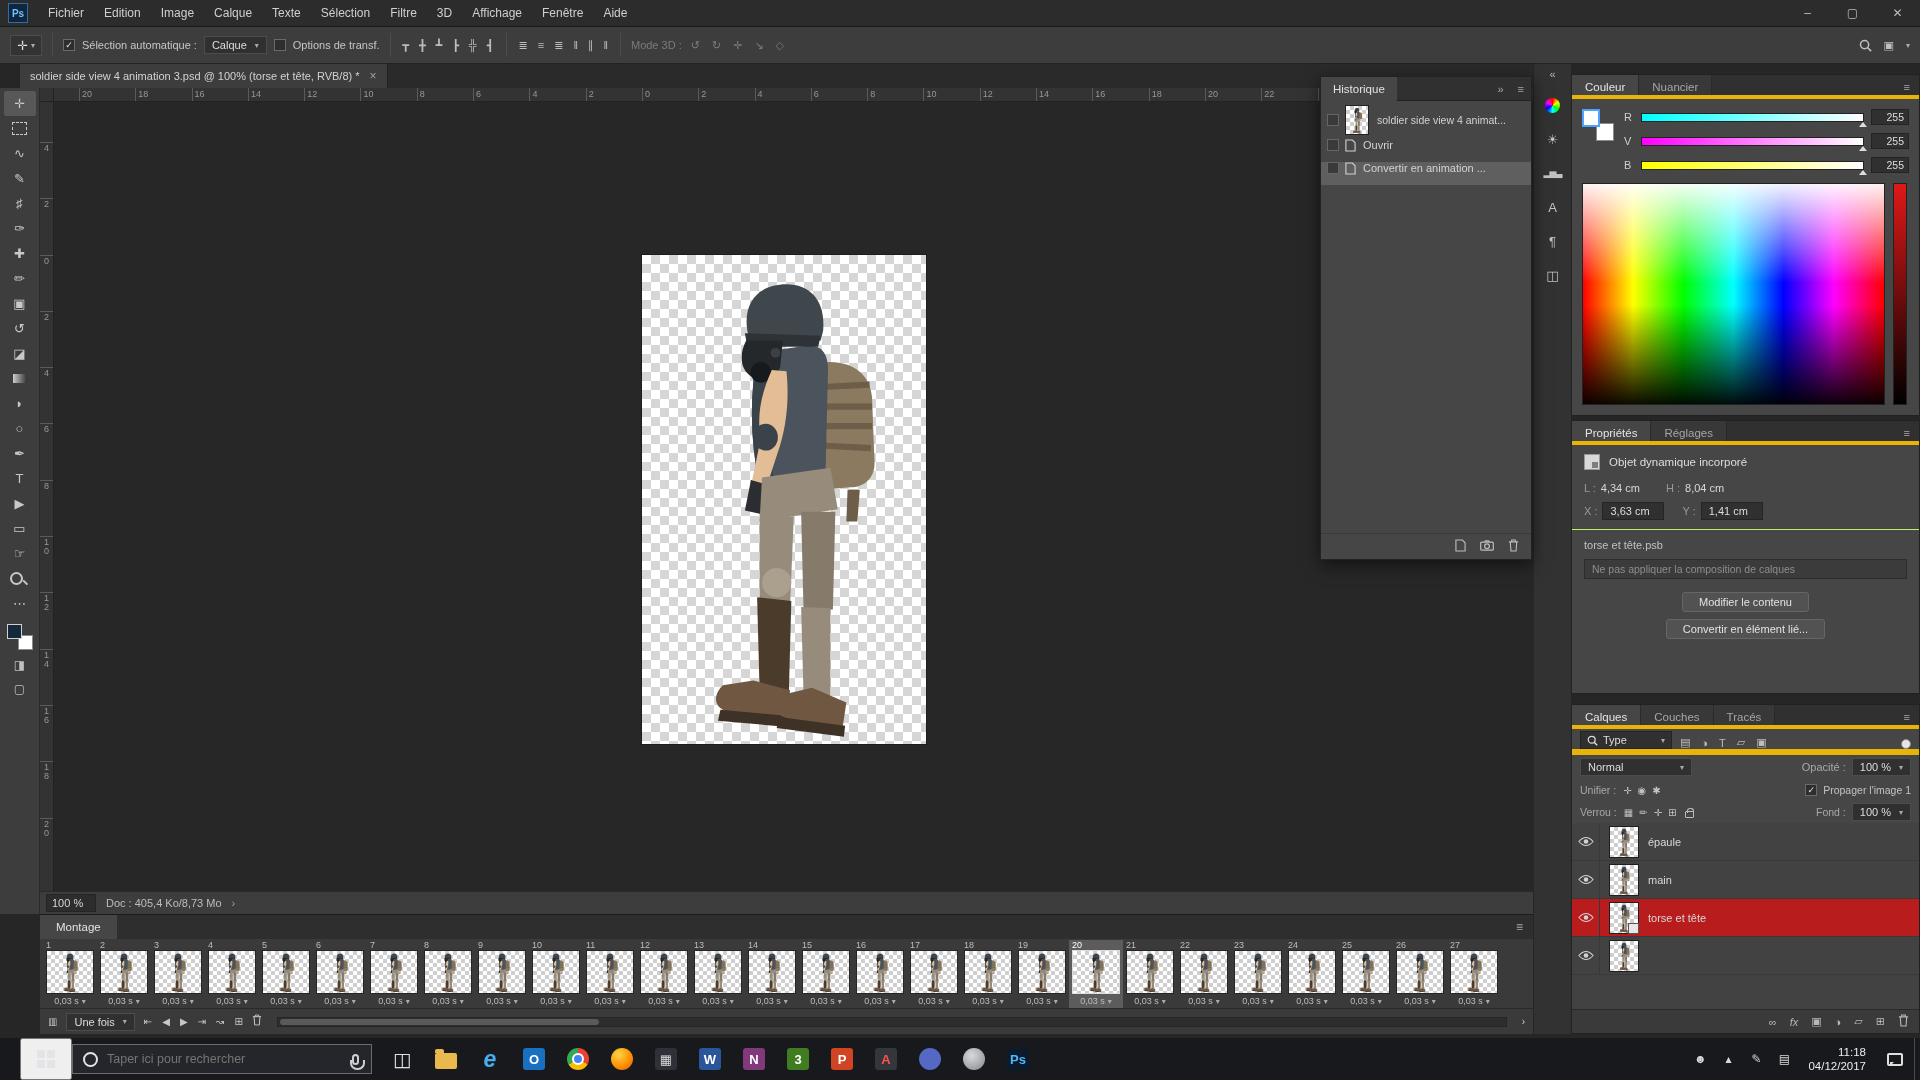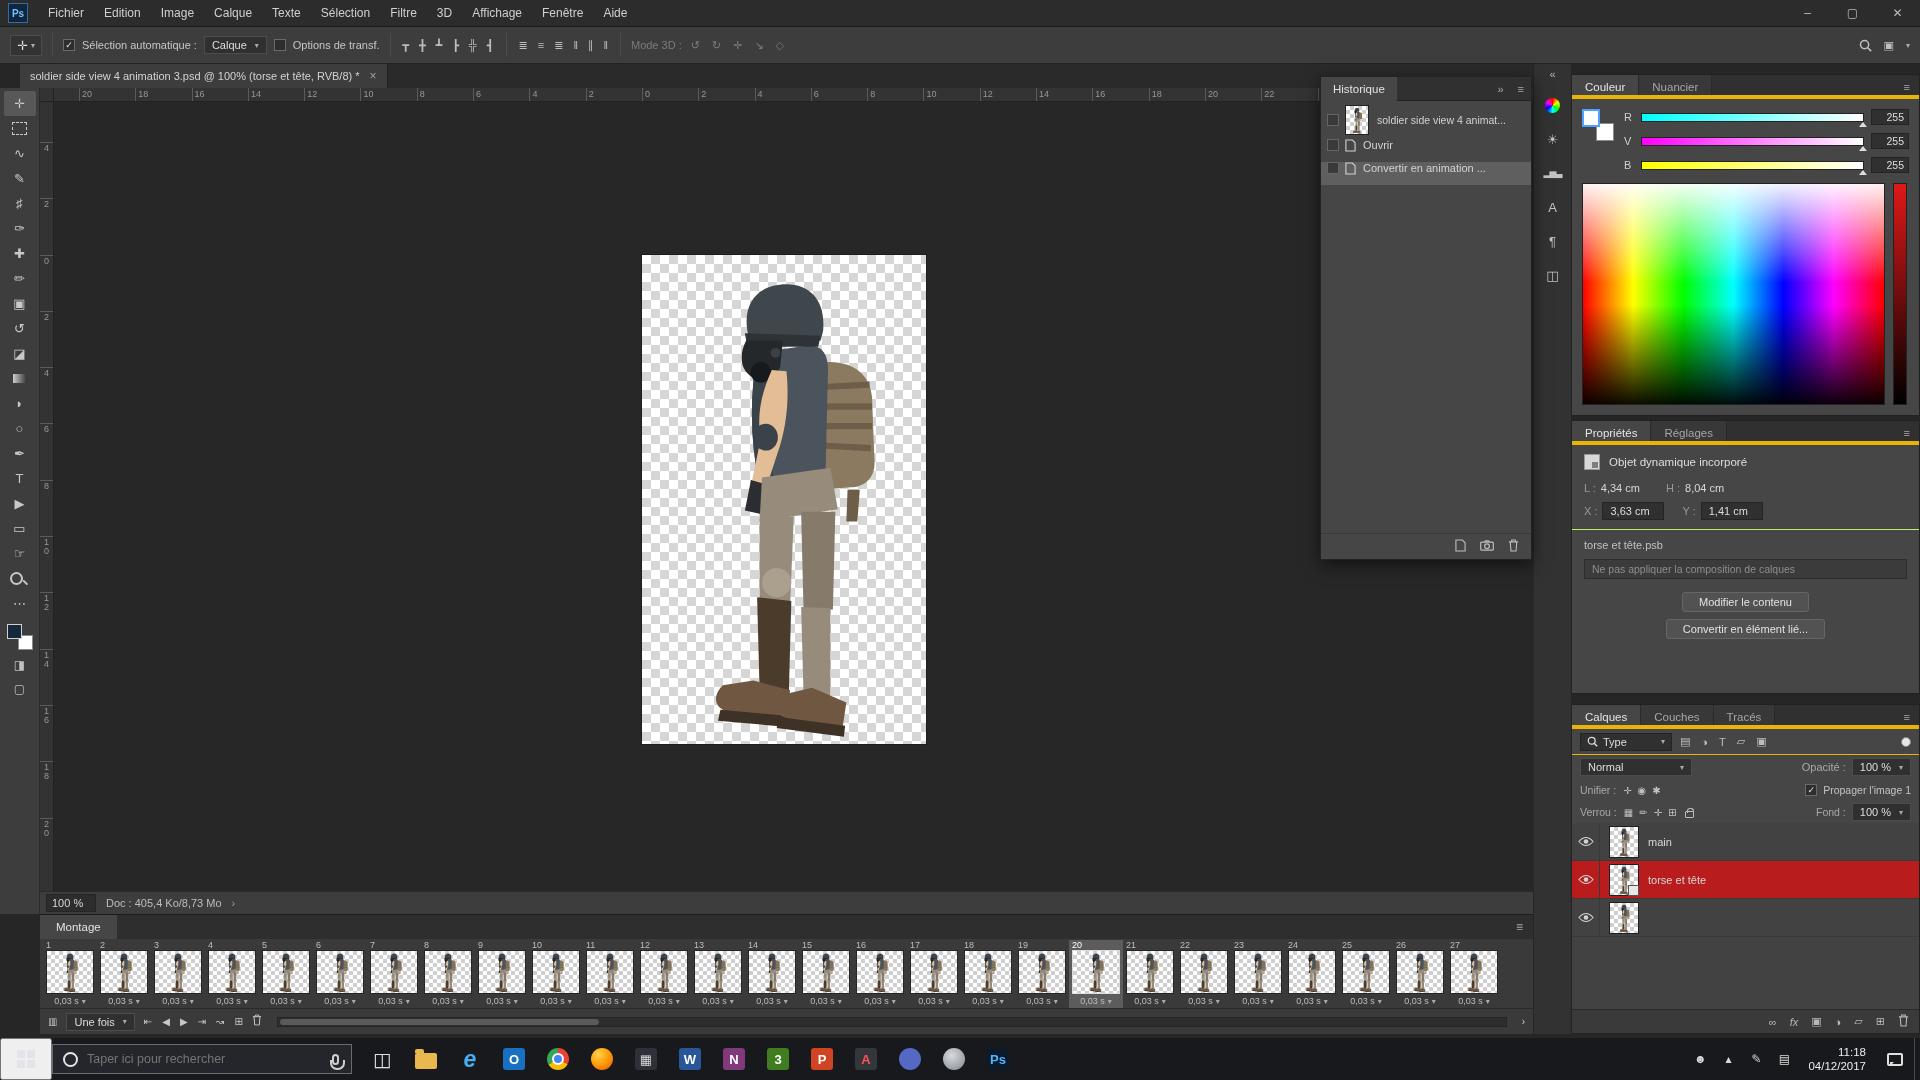--- a/index.html
+++ b/index.html
@@ -104,21 +104,21 @@
   .dim-label{color:#999;margin-right:5px;}
   .dim-val{color:#d8d8d8;margin-right:26px;}
   .field-box{background:#303030;border:1px solid #242424;padding:2px 7px;color:#dcdcdc;min-width:62px;margin-right:18px;font-size:11px;}
   .psb{padding:9px 12px 3px;font-size:11px;color:#c0c0c0;border-top:1px solid #bef264;margin-top:9px;}
   .comp-box{margin:5px 12px;background:#3b3b3b;border:1px solid #2d2d2d;color:#8d8d8d;font-size:10.5px;padding:3px 7px;}
   .btn-col{display:flex;flex-direction:column;align-items:center;gap:7px;margin-top:13px;}
   .ps-btn{background:#525252;border:1px solid #666;border-radius:3px;color:#e2e2e2;font-size:11px;padding:3px 16px;}
 
   .panel-layers{top:640px;bottom:0;}
   .lrow{display:flex;align-items:center;padding:0 8px;gap:6px;font-size:11px;color:#c2c2c2;}
-  .filter-row{height:26px;border-bottom:1px solid #eab308;}
+  .filter-row{height:26px;border-bottom:6px solid #eab308;align-items:flex-end;}
   .type-box{display:flex;align-items:center;gap:5px;background:#303030;border:1px solid #242424;padding:2px 6px;width:92px;color:#ddd;}
   .f-icons{display:flex;gap:7px;color:#bdbdbd;font-size:10.5px;}
   .filter-toggle{width:10px;height:10px;border-radius:50%;background:#e6e6e6;border:1px solid #888;margin-left:auto;}
   .blend-row{height:24px;justify-content:center;}
   .blend-sel{width:112px;}
   .mini-sel{min-width:52px;}
   .uni-row,.lock-row{height:22px;font-size:10.5px;}
   .icon-mini{font-size:10px;color:#c2c2c2;margin:0 1px;}
   .lock-ico{width:9px;height:7px;border:1px solid #bbb;border-radius:1px;position:relative;margin:4px 2px 0;}
   .lock-ico::before{content:"";position:absolute;top:-4px;left:1px;width:5px;height:4px;border:1px solid #bbb;border-bottom:none;border-radius:3px 3px 0 0;}
@@ -160,21 +160,21 @@
   .frame-thumb{height:44px;border:1px solid #262626;position:relative;overflow:hidden;}
   .frame.selected .frame-thumb{border:1px solid #dcdcdc;}
   .frame-thumb svg{width:100%;height:100%;display:block;}
   .frame-time{height:14px;display:flex;align-items:center;justify-content:center;gap:3px;font-size:9px;color:#bdbdbd;}
   .tl-controls{position:absolute;bottom:0;left:0;right:0;height:26px;background:#3a3a3a;border-top:1px solid #292929;display:flex;align-items:center;gap:9px;padding:0 8px;color:#c6c6c6;}
   .tr-ico{font-size:10px;color:#c8c8c8;}
   .tl-scroll{flex:1;height:10px;background:#2d2d2d;border:1px solid #262626;position:relative;margin:0 6px;}
   .tl-thumb{position:absolute;left:2px;width:26%;top:1px;bottom:1px;background:#5a5a5a;border-radius:3px;}
 
   
-  .taskbar{position:absolute;left:0;right:0;bottom:0;height:42px;background:#17191d;display:flex;align-items:stretch;z-index:50;}
+  .taskbar{position:absolute;left:0;right:0;bottom:0;height:42px;background:#17191d;display:flex;align-items:stretch;z-index:50;padding-left:20px;}
   .tb-start{width:52px;display:flex;align-items:center;justify-content:center;}
   .win-logo{display:grid;grid-template-columns:8px 8px;grid-template-rows:8px 8px;gap:2px;}
   .win-logo span{background:#e2e4e8;}
   .tb-search{width:300px;margin:6px 8px 6px 0;background:#24262b;border:1px solid #6a6a6a;display:flex;align-items:center;padding:0 10px;gap:9px;}
   .cortana{width:15px;height:15px;border-radius:50%;border:2px solid #e0e4e8;flex:0 0 15px;}
   .search-input{flex:1;background:transparent;border:none;outline:none;color:#c9c9c9;font-size:12.5px;}
   .mic{width:7px;height:11px;border:2px solid #cfcfcf;border-radius:4px;position:relative;margin-right:2px;}
   .mic::after{content:"";position:absolute;left:-4px;top:4px;width:11px;height:8px;border:2px solid #cfcfcf;border-top:none;border-radius:0 0 7px 7px;}
   .tb-app{width:44px;display:flex;align-items:center;justify-content:center;border:none;background:transparent;position:relative;}
   .chip{min-width:22px;height:22px;border-radius:3px;display:flex;align-items:center;justify-content:center;font-weight:bold;font-size:13px;}
@@ -640,20 +640,33 @@
           </span>
         <span class="lock-ico" data-name="lock-all-icon"></span>
         <span style="margin-left:auto;color:#a8a8a8;" data-name="fill-label">Fond :</span>
         <span class="select-box mini-sel" data-name="fill-dropdown">
           <span data-name="fill-value">100 %</span>
           <span class="ob-caret" data-name="chevron-down-icon">▾</span>
         </span>
       </div>
       <div class="layers-list" data-name="layers-list">
 
+          <div class="layer-row" data-name="layer-row">
+            <span class="eye-cell" data-name="layer-visibility-toggle">
+              <svg width="16" height="11" viewBox="0 0 18 12" data-name="eye-icon">
+                <use href="#eye-sym"></use>
+              </svg>
+            </span>
+            <span class="layer-thumb checker-sm" data-name="layer-thumbnail">
+              <svg viewBox="0 0 232 400" data-name="layer-thumbnail-image">
+                <use href="#soldier"></use>
+              </svg>
+            </span>
+            <span class="layer-name" data-name="layer-name">épaule</span>
+          </div>
 
 
           <div class="layer-row" data-name="layer-row">
             <span class="eye-cell" data-name="layer-visibility-toggle">
               <svg width="16" height="11" viewBox="0 0 18 12" data-name="eye-icon">
                 <use href="#eye-sym"></use>
               </svg>
             </span>
             <span class="layer-thumb checker-sm" data-name="layer-thumbnail">
               <svg viewBox="0 0 232 400" data-name="layer-thumbnail-image">

